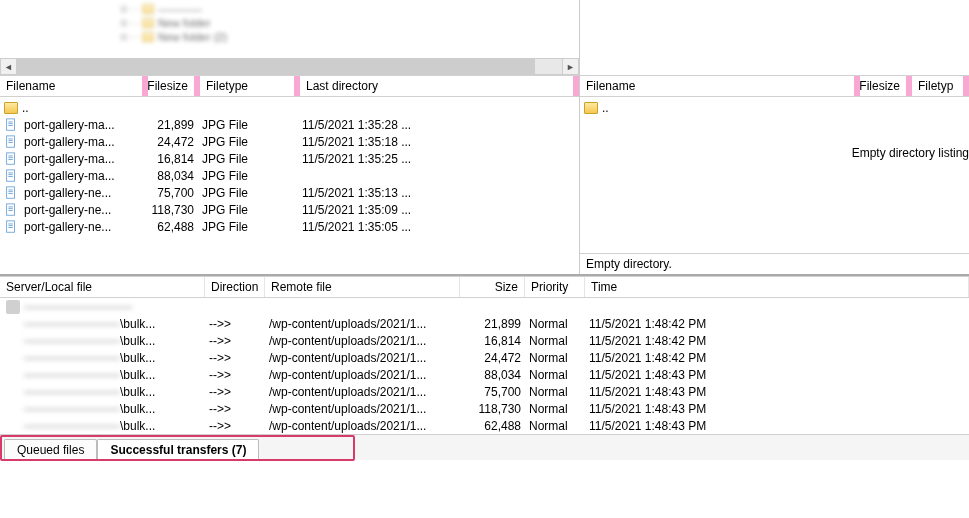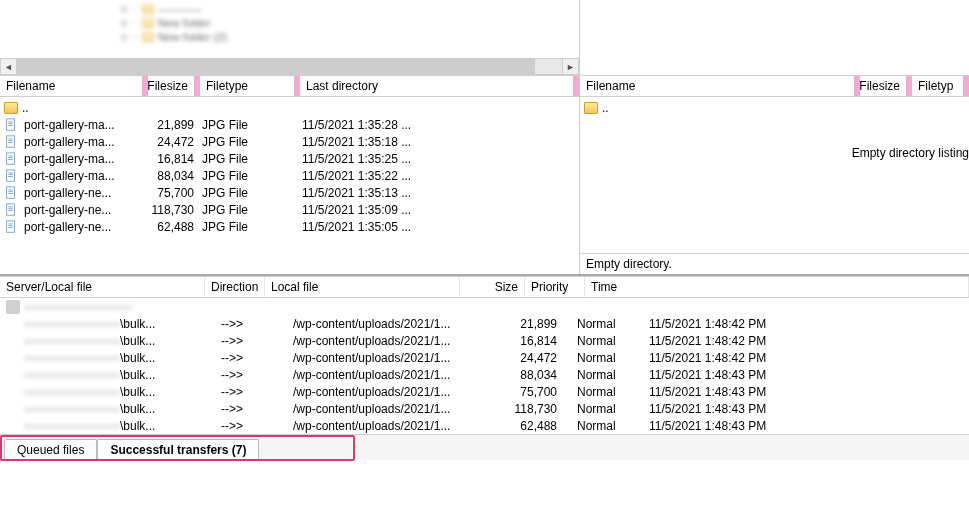--- a/index.html
+++ b/index.html
@@ -30,21 +30,21 @@
 .file-icon { width: 14px; height: 14px; display: inline-block; margin-right: 2px; flex-shrink: 0; }
 .folder-icon { width: 14px; height: 12px; background: linear-gradient(#ffe9a2,#f5c751); border: 1px solid #c9a227; border-radius: 1px; display: inline-block; margin-right: 4px; flex-shrink: 0; }
 .statusbar { border-top: 1px solid #d0d0d0; background: #fff; padding: 3px 6px; font-size: 12px; }
 
 .empty-msg { text-align: right; padding: 30px 0; color: #000; }
 
 .queue-panel { border-top: 2px solid #aaa; }
 .q-header { display: flex; background: #fff; border-top: 1px solid #d0d0d0; border-bottom: 1px solid #d0d0d0; height: 22px; align-items: center; }
 .q-header-cell { padding: 0 6px; border-right: 1px solid #e5e5e5; height: 100%; display: flex; align-items: center; white-space: nowrap; overflow: hidden; }
 .q-body { background: #fff; }
-.q-row { display: flex; height: 17px; align-items: center; gap: 12px; }
+.q-row { display: flex; height: 17px; align-items: center; }
 .q-cell { padding: 0 4px; white-space: nowrap; overflow: hidden; text-overflow: ellipsis; }
 .blur { filter: blur(2.5px); color: #777; }
 .q-server-row { display: flex; height: 17px; align-items: center; padding-left: 6px; }
 .server-icon { width: 14px; height: 14px; background: #d0d0d0; border-radius: 2px; margin-right: 4px; }
 
 .bottom-tabs { display: flex; border-top: 1px solid #d0d0d0; background: #f5f5f5; height: 26px; padding: 4px 4px 0 4px; position: relative; }
 .tab { padding: 2px 12px; border: 1px solid #bbb; border-bottom: none; background: #fcfcfc; margin-right: 0; font-size: 12px; height: 20px; display: flex; align-items: center; border-top-left-radius: 2px; border-top-right-radius: 2px; }
 .tab.active { font-weight: bold; background: #fff; }
 .tab-highlight { position: absolute; left: 0px; top: 0px; border: 2px solid #d63b6a; width: 355px; height: 26px; pointer-events: none; border-radius: 2px; }
 
@@ -136,21 +136,20 @@
           <div class="lv-row">
             <span class="file-icon"><svg viewBox="0 0 16 16" width="14" height="14">
                 <rect x="3" y="1" width="9" height="13" fill="#fff" stroke="#6aa0d8"></rect>
                 <rect x="5" y="4" width="5" height="1" fill="#6aa0d8"></rect>
                 <rect x="5" y="6" width="5" height="1" fill="#6aa0d8"></rect>
                 <rect x="5" y="8" width="5" height="1" fill="#6aa0d8"></rect>
               </svg></span>
             <span class="lv-cell" style="width:126px">port-gallery-ma...</span>
             <span class="lv-cell txt-right" style="width:52px;text-align:right">88,034</span>
             <span class="lv-cell" style="width:100px">JPG File</span>
-            <span class="lv-cell" style="flex:1">11/5/2021 1:35:22 ...</span>
           </div>
           <div class="lv-row">
             <span class="file-icon"><svg viewBox="0 0 16 16" width="14" height="14">
                 <rect x="3" y="1" width="9" height="13" fill="#fff" stroke="#6aa0d8"></rect>
                 <rect x="5" y="4" width="5" height="1" fill="#6aa0d8"></rect>
                 <rect x="5" y="6" width="5" height="1" fill="#6aa0d8"></rect>
                 <rect x="5" y="8" width="5" height="1" fill="#6aa0d8"></rect>
               </svg></span>
             <span class="lv-cell" style="width:126px">port-gallery-ne...</span>
             <span class="lv-cell txt-right" style="width:52px;text-align:right">75,700</span>
@@ -200,21 +199,21 @@
       </div>
     </div>
     <div class="statusbar" style="margin-top:61px">Empty directory.</div>
   </div>
 </div>
 
 <div class="queue-panel">
   <div class="q-header">
     <div class="q-header-cell" style="width:205px">Server/Local file</div>
     <div class="q-header-cell" style="width:60px">Direction</div>
-    <div class="q-header-cell" style="width:195px">Local file</div>
+    <div class="q-header-cell" style="width:195px">Remote file</div>
     <div class="q-header-cell txt-right" style="width:65px">Size</div>
     <div class="q-header-cell" style="width:60px">Priority</div>
     <div class="q-header-cell" style="flex:1">Time</div>
   </div>
   <div class="q-body" id="queue-body">
       <div class="q-server-row">
         <span class="server-icon"></span>
         <span class="blur">—————————</span>
       </div>
       <div class="q-row">

